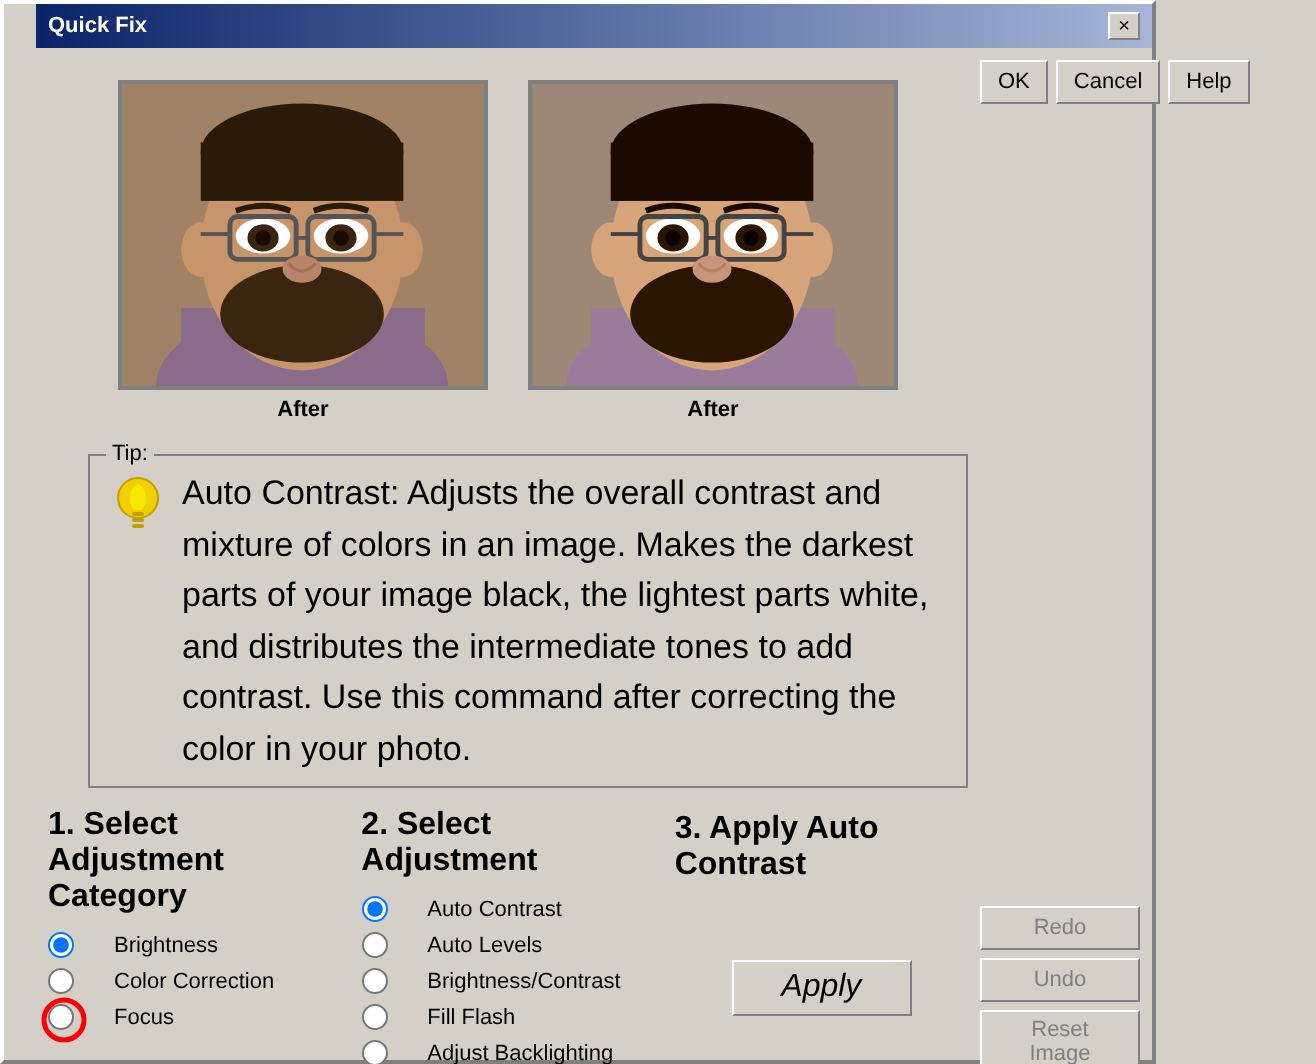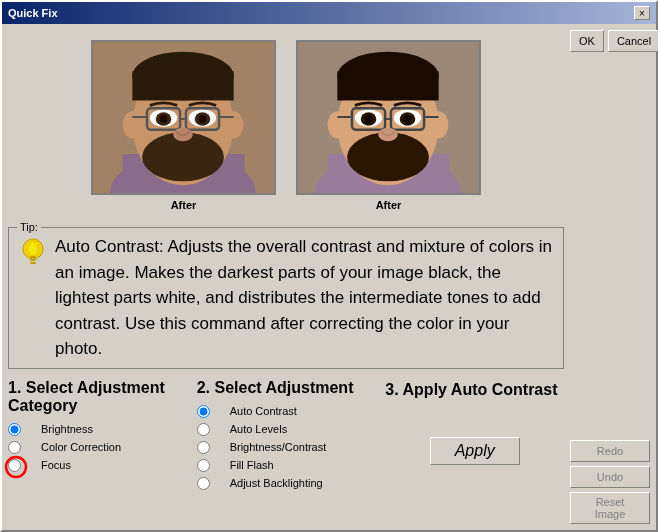--- a/index.html
+++ b/index.html
@@ -5,28 +5,29 @@
     * { box-sizing: border-box; margin: 0; padding: 0; }
     body {
       font-family: 'Tahoma', 'Arial', sans-serif;
       font-size: 11px;
       background: #d4d0c8;
       width: 658px;
       height: 532px;
       overflow: hidden;
     }
     .window {
-      width: 658px;
+      width: 578px;
       height: 532px;
       background: #d4d0c8;
       border: 2px solid #ffffff;
       border-right-color: #808080;
       border-bottom-color: #808080;
       display: flex;
       flex-direction: column;
+      padding-left: 16px;
     }
     .title-bar {
       background: linear-gradient(to right, #0a246a, #a6b5d7);
       color: white;
       padding: 3px 6px;
       display: flex;
       align-items: center;
       justify-content: space-between;
       height: 22px;
       flex-shrink: 0;
@@ -119,20 +120,21 @@
       font-weight: bold;
     }
     .tip-box {
       border: 1px solid #808080;
       background: #d4d0c8;
       padding: 6px 10px;
       display: flex;
       gap: 8px;
       align-items: flex-start;
       position: relative;
+      margin-left: 20px;
     }
     .tip-label {
       position: absolute;
       top: -7px;
       left: 8px;
       background: #d4d0c8;
       padding: 0 3px;
       font-size: 11px;
     }
     .tip-icon {

